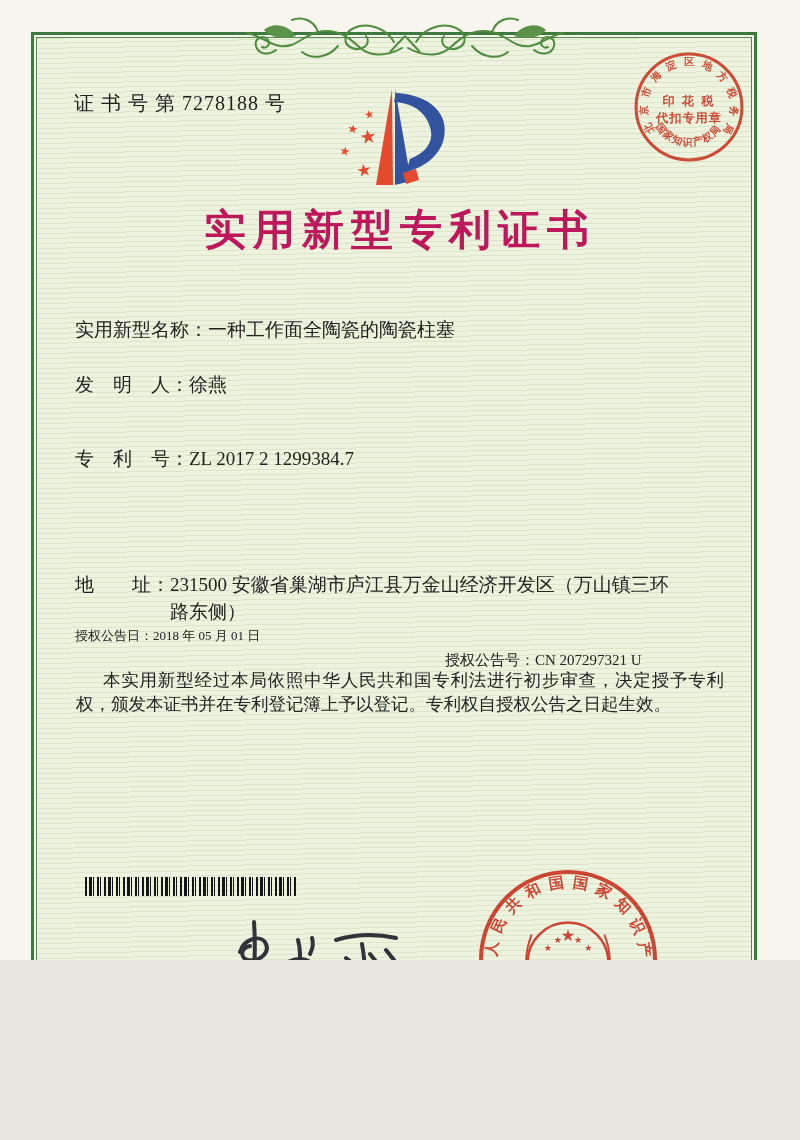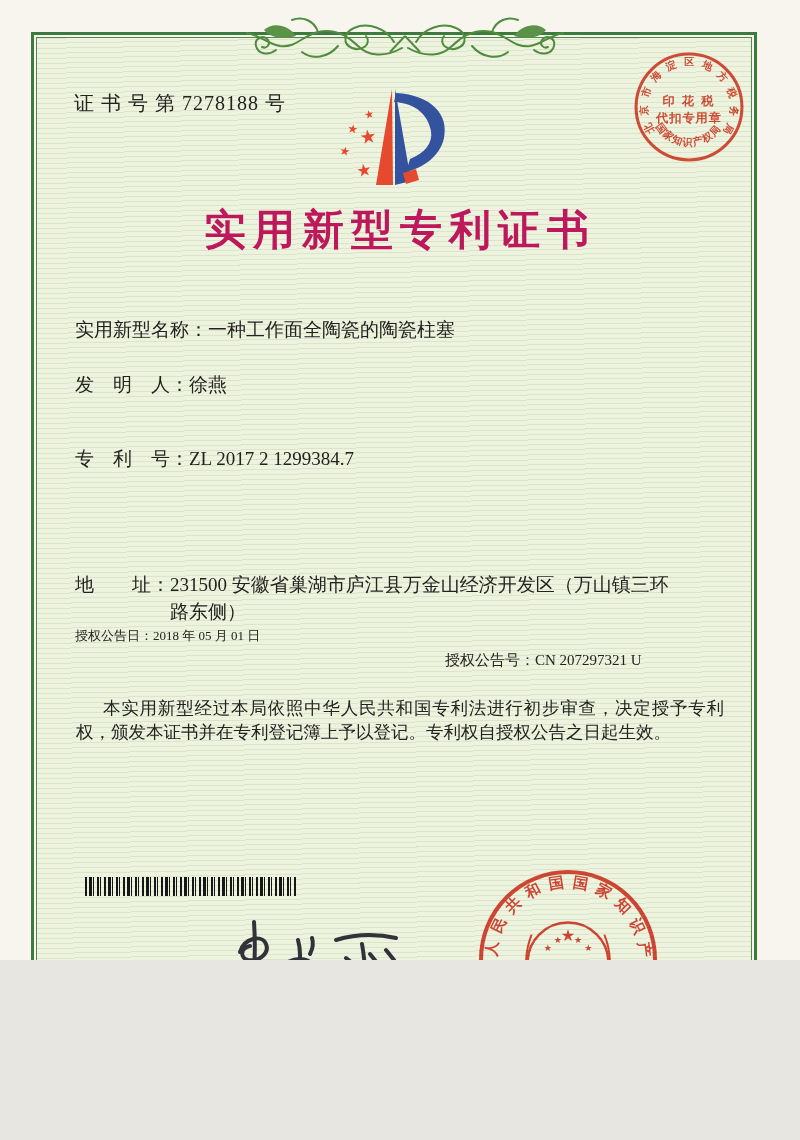--- a/index.html
+++ b/index.html
@@ -26,21 +26,21 @@
   .cert-no { left:74px; top:90px; font-size:20px; letter-spacing:1px; }
   .logo { left:336px; top:85px; z-index:3; }
   .title {
     left:0; width:100%; top:202px; text-align:center;
     font-size:42px; font-weight:bold; letter-spacing:7px; color:#be185d;
   }
   .frow { left:75px; width:665px; font-size:19px; line-height:27px; }
   .frow .fvalue { display:inline-block; max-width:506px; vertical-align:top; }
   .grant-left  { left:75px;  top:627px; font-size:13px; }
   .grant-right { left:445px; top:627px; font-size:15px;margin-top:24px; }
-  .paras { left:76px; top:697px; width:648px;font-family:Liberation Serif, serif; }
+  .paras { left:76px; top:669px; width:648px;font-family:Liberation Serif, serif; }
   .paras p {
     margin:0; font-size:17.5px; line-height:23.6px;
     text-indent:27px; text-align:justify;
   }
   .barcode {
     left:85px; top:877px; width:212px; height:19px;
     background:repeating-linear-gradient(90deg,
       #161616 0 2px, rgba(0,0,0,0) 2px 4px,
       #161616 4px 7px, rgba(0,0,0,0) 7px 8px,
       #161616 8px 9px, rgba(0,0,0,0) 9px 12px,

